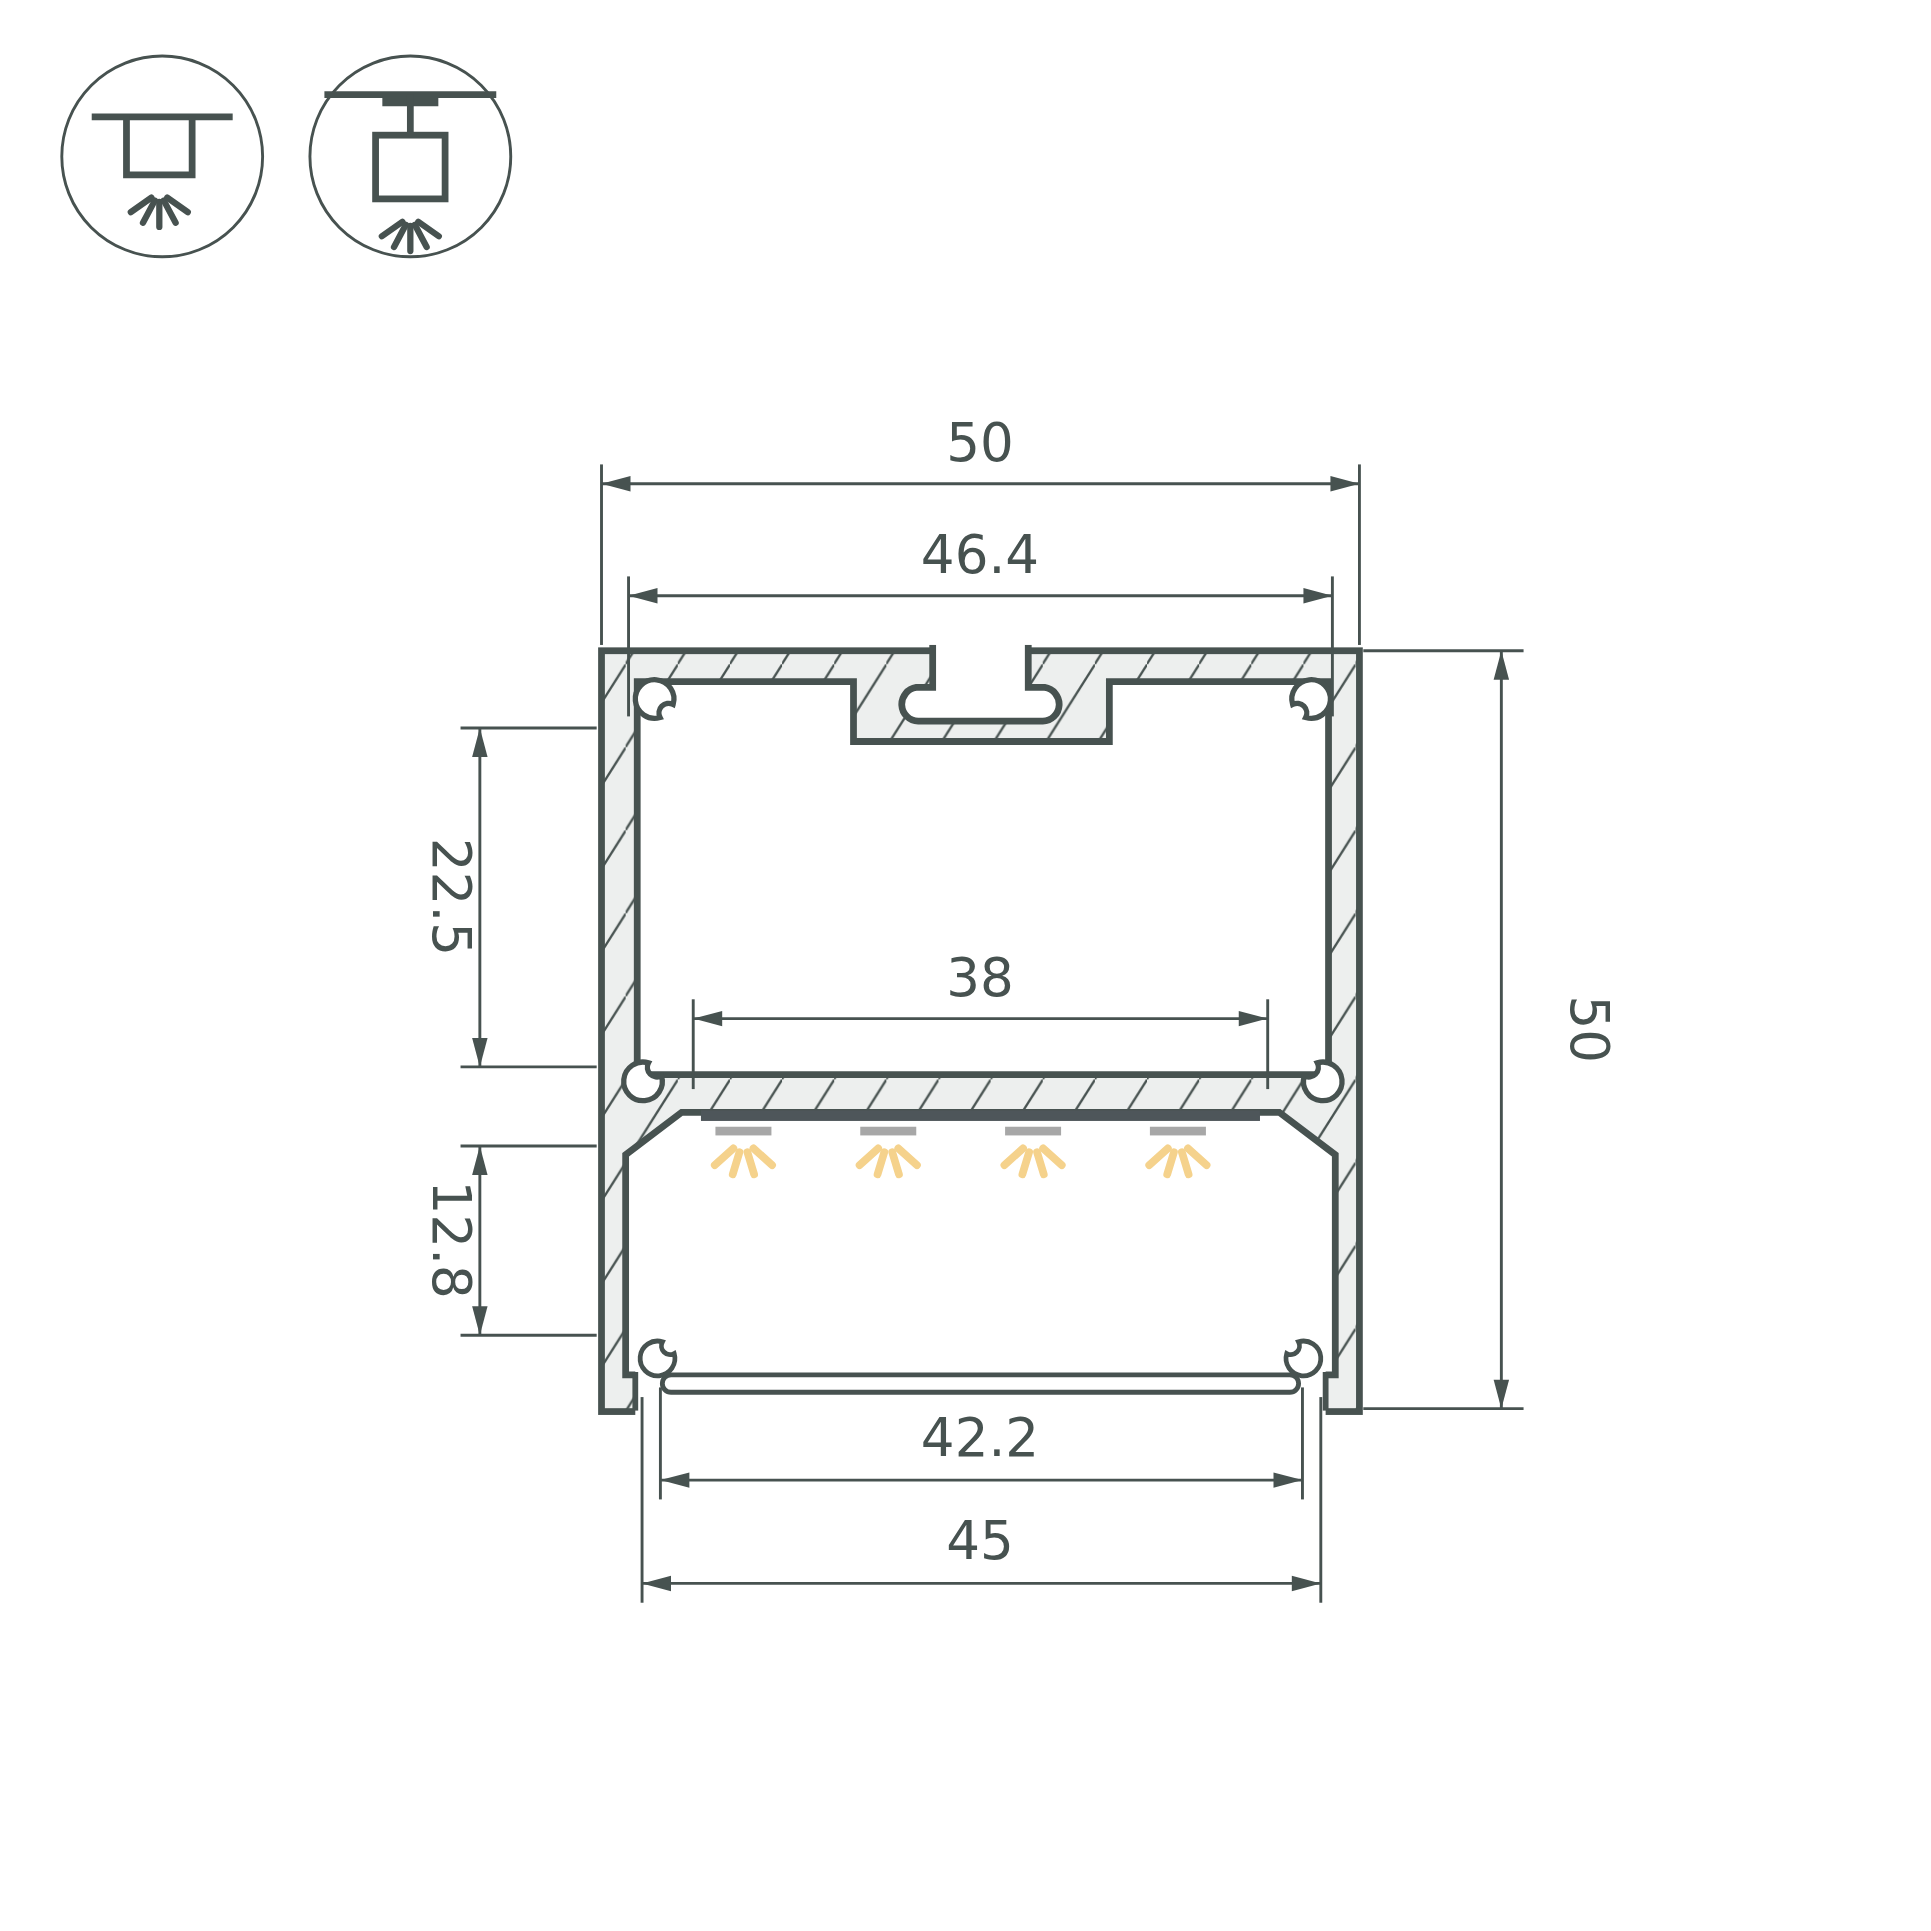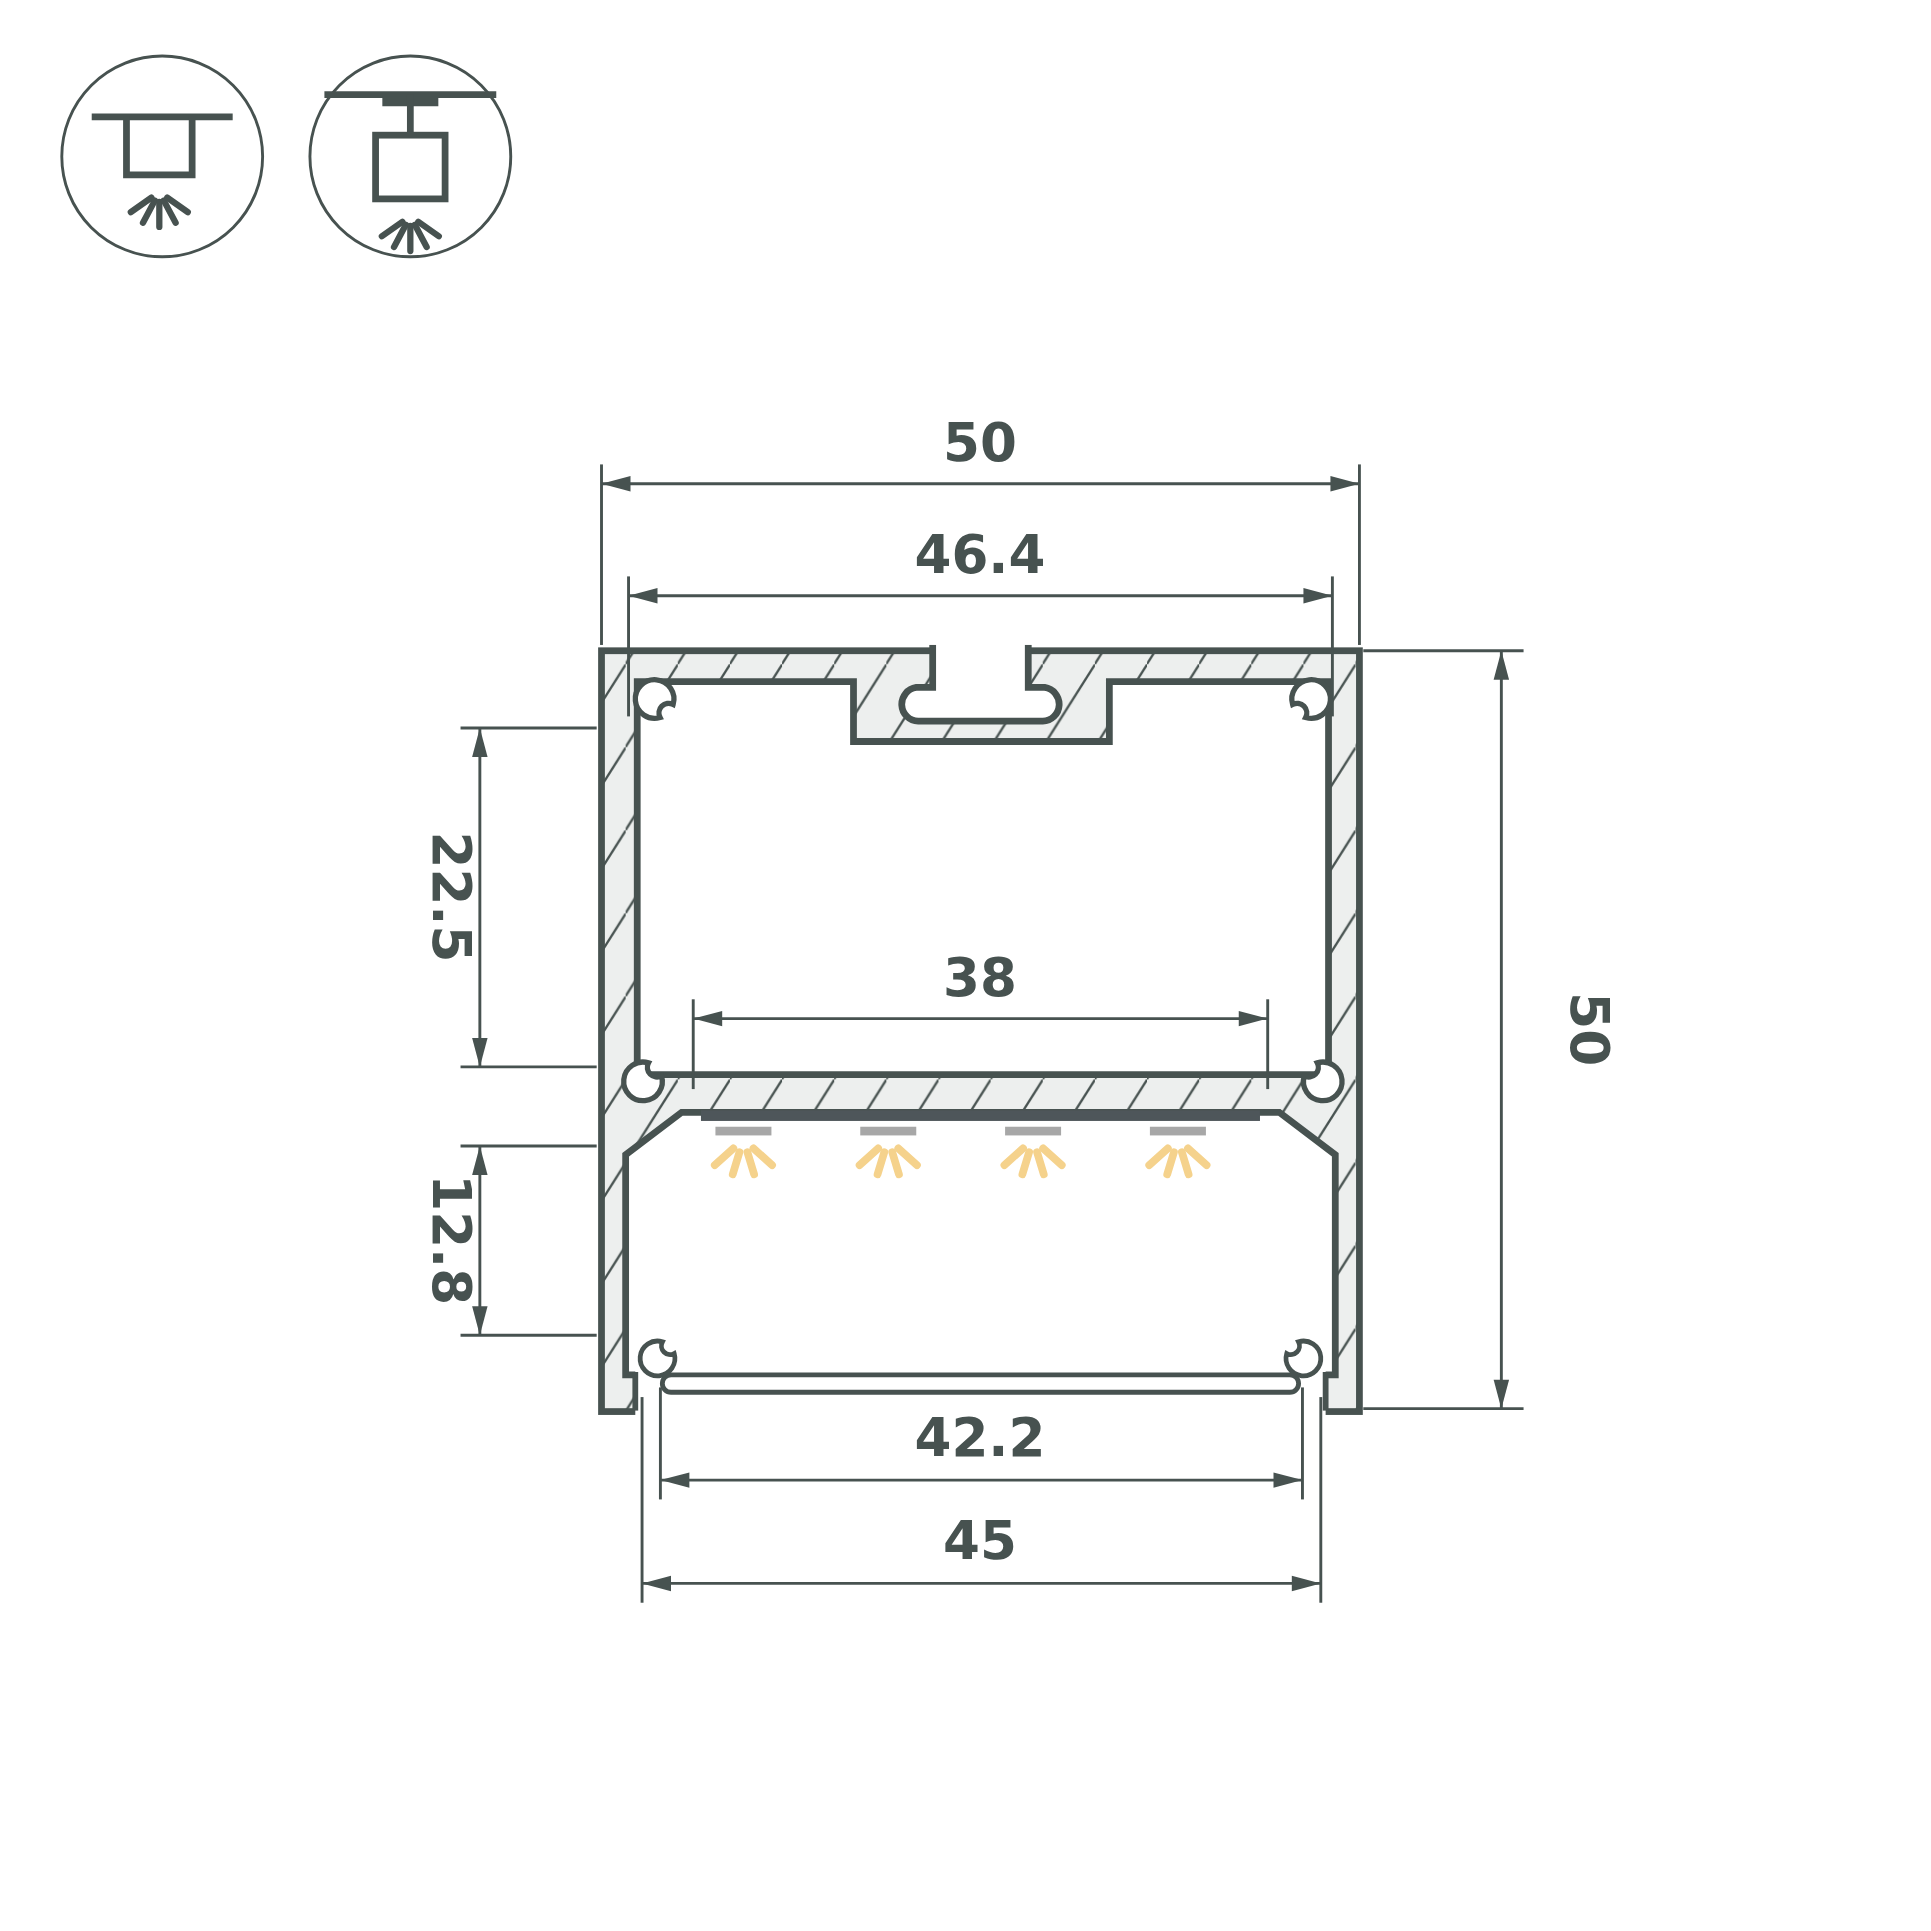--- a/index.html
+++ b/index.html
@@ -4,21 +4,21 @@
 <style>
   :root{
     --line:#475250;
     --fill:#edefee;
     --led-pcb:#4e565a;
     --led-module:#a7a7a7;
     --light-ray:#f5d28c;
     --bg:#ffffff;
   }
   html,body{margin:0;padding:0;background:var(--bg);}
-  .canvas{width:1931px;height:1931px;position:relative;background:var(--bg);font-weight:bold;}
+  .canvas{width:1931px;height:1931px;position:relative;background:var(--bg);}
   svg{display:block;}
   .hatched{fill:url(#hatch);stroke:var(--line);stroke-width:7;}
   .cavity{fill:#fff;stroke:var(--line);stroke-width:7;}
   .eraser{fill:#fff;stroke:none;}
   .port{fill:#fff;stroke:var(--line);stroke-width:5.5;}
   .thin{stroke:var(--line);stroke-width:3;fill:none;}
   .mid{stroke:var(--line);stroke-width:6;fill:none;}
   .diffuser{fill:#fff;stroke:var(--line);stroke-width:5;}
   .pcb{fill:var(--led-pcb);stroke:none;}
   .module{fill:var(--led-module);stroke:none;}

